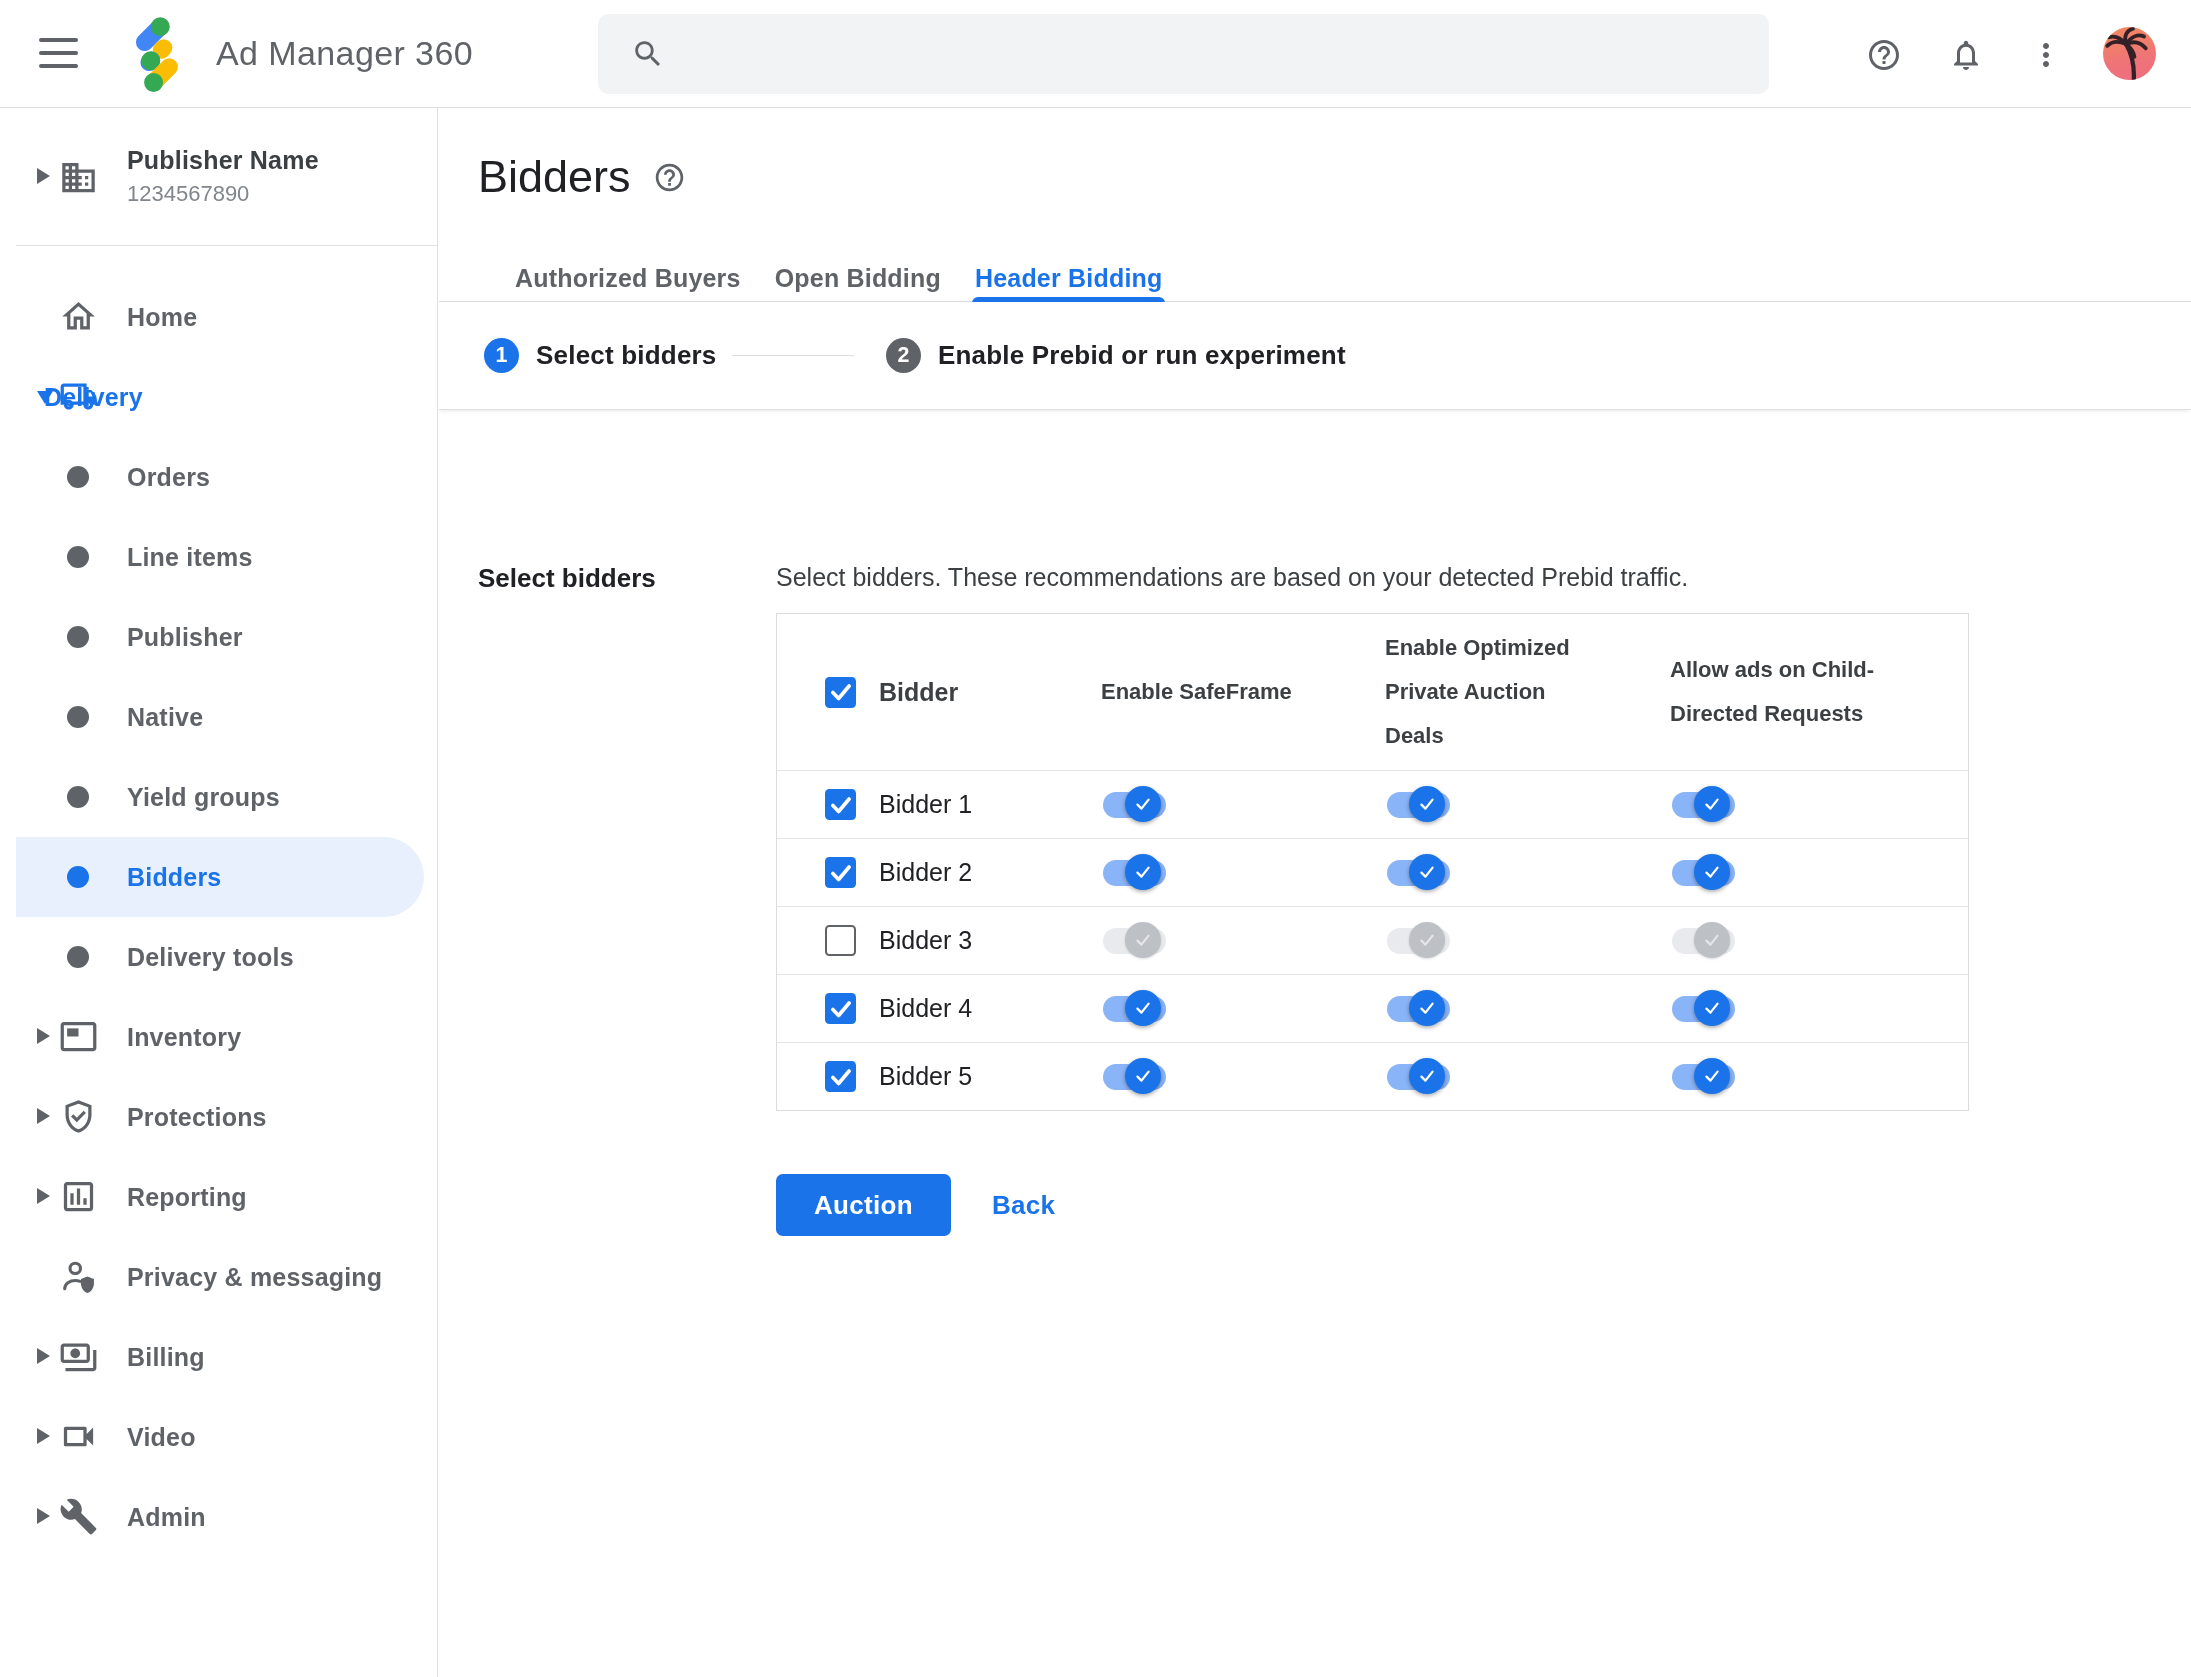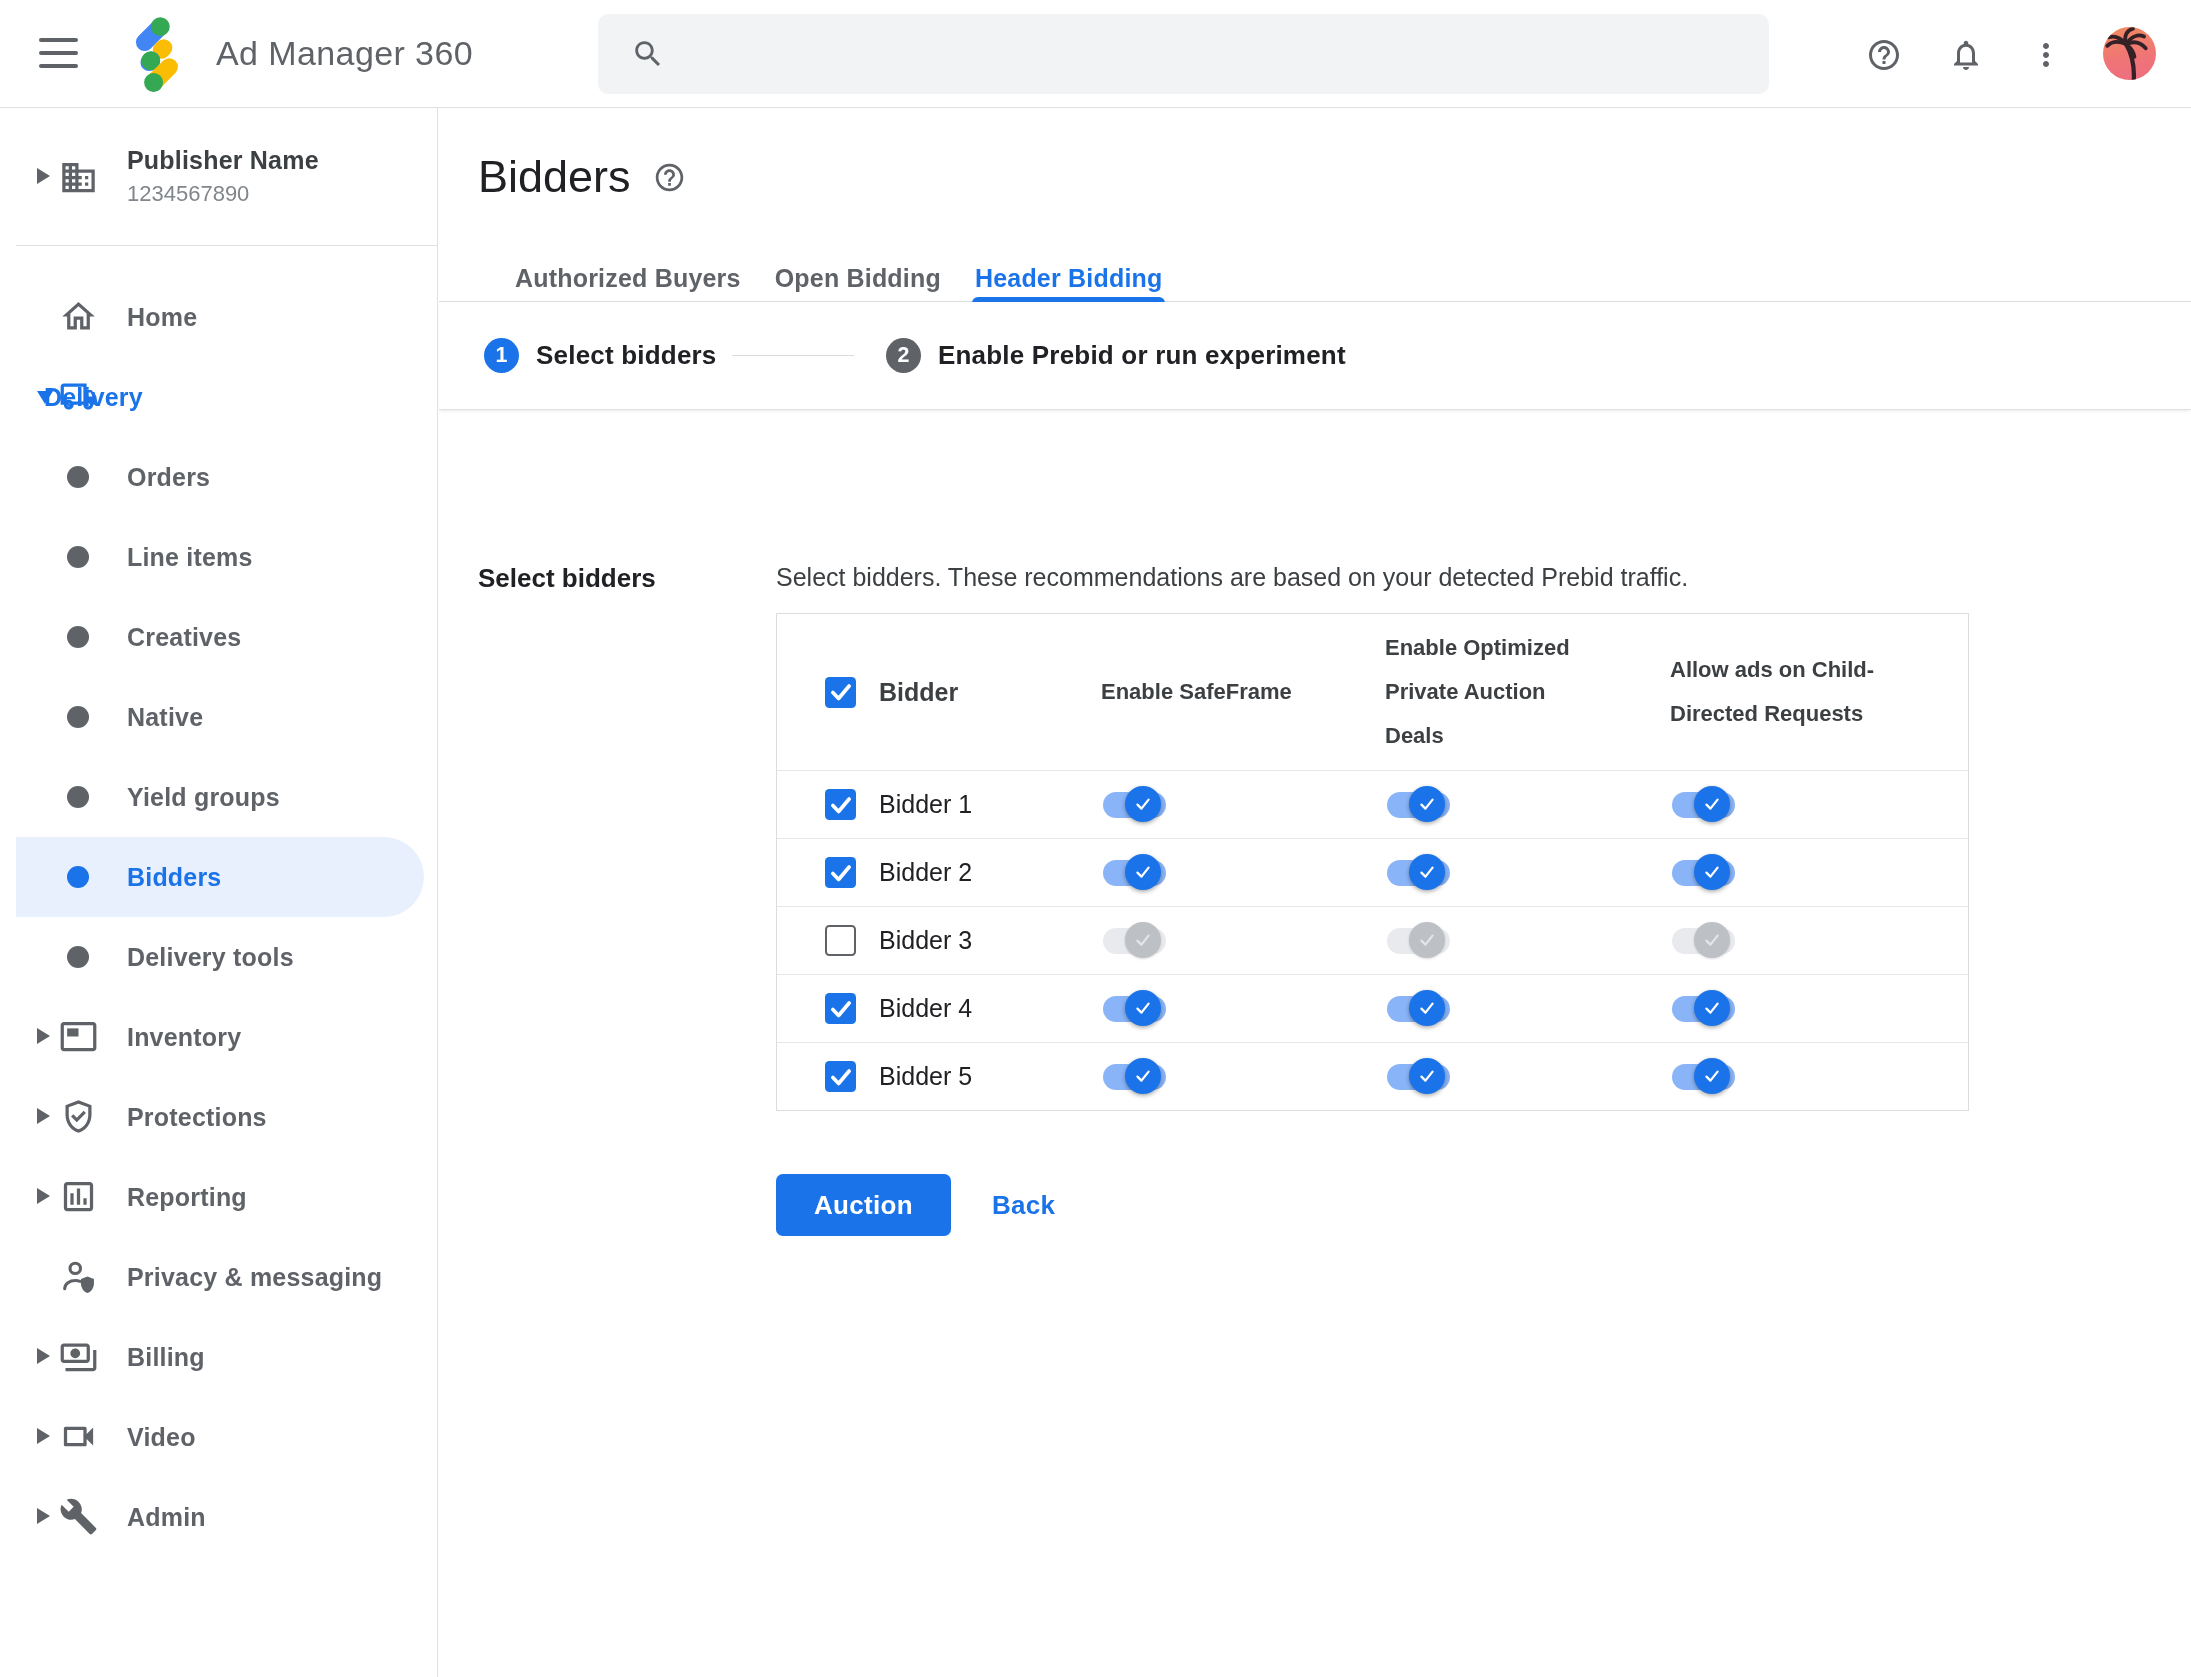--- a/index.html
+++ b/index.html
@@ -207,21 +207,21 @@
     <span class="label">Orders</span>
   </div>
       <div class="nav-item">
     <span class="caret"></span>
     <span class="bullet"></span>
     <span class="label">Line items</span>
   </div>
       <div class="nav-item">
     <span class="caret"></span>
     <span class="bullet"></span>
-    <span class="label">Creatives</span>
+    <span class="label">Publisher</span>
   </div>
       <div class="nav-item">
     <span class="caret"></span>
     <span class="bullet"></span>
     <span class="label">Native</span>
   </div>
       <div class="nav-item">
     <span class="caret"></span>
     <span class="bullet"></span>
     <span class="label">Yield groups</span>

